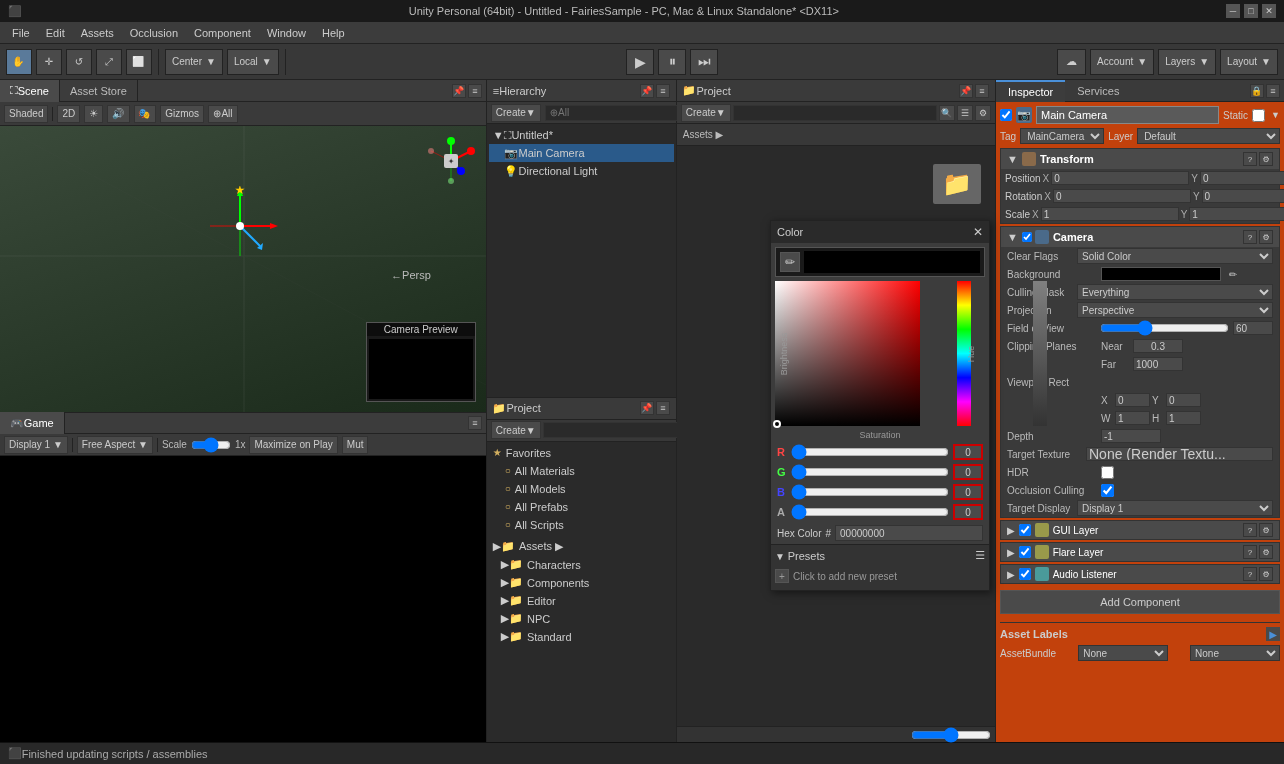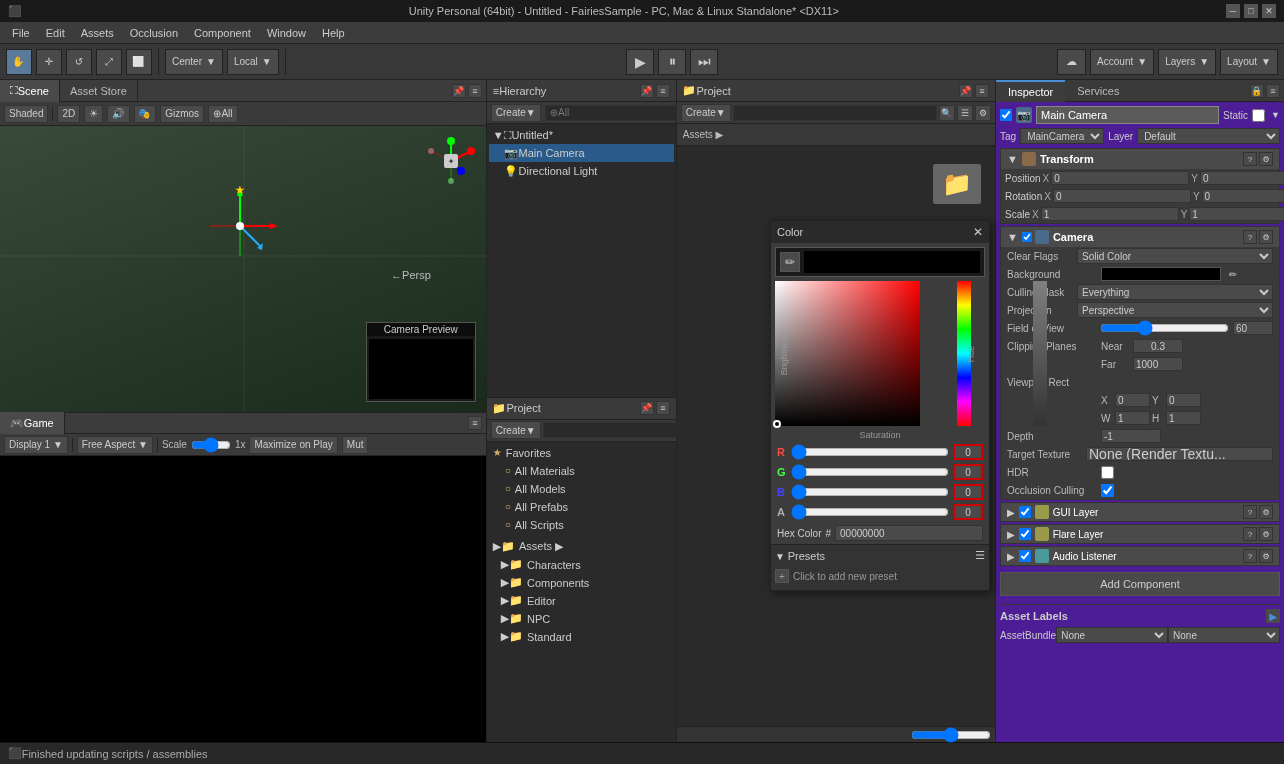--- a/index.html
+++ b/index.html
@@ -40,21 +40,21 @@
     #game-tabs { height: 22px; background: #3c3c3c; display: flex; align-items: center; border-top: 1px solid #222; border-bottom: 1px solid #222; }
     #game-toolbar { height: 24px; background: #3a3a3a; display: flex; align-items: center; padding: 0 4px; gap: 4px; border-bottom: 1px solid #222; }
     .hierarchy-item { height: 18px; display: flex; align-items: center; padding: 0 4px; cursor: pointer; font-size: 11px; }
     .hierarchy-item.selected { background: #2a5a8a; }
     .hierarchy-item .indent { width: 12px; }
     .assets-folder { height: 18px; display: flex; align-items: center; padding: 0 4px; cursor: pointer; font-size: 11px; color: #ccc; }
     .folder-icon { color: #d4b060; margin-right: 4px; }
     .star-icon { color: #d4b060; margin-right: 4px; font-size: 10px; }
 
     
-    #inspector-panel { width: 288px; display: flex; flex-direction: column; background: #4c1d95; }
+    #inspector-panel { width: 288px; display: flex; flex-direction: column; background: #c2410c; }
     #inspector-tabs { height: 22px; background: #3a3a3a; display: flex; align-items: center; border-bottom: 1px solid #222; }
     .inspector-tab { height: 22px; padding: 0 12px; display: flex; align-items: center; font-size: 11px; color: #bbb; cursor: pointer; }
     .inspector-tab.active { background: #3c3c3c; color: #fff; border-top: 2px solid #4a90d9; }
     #inspector-content { flex: 1; overflow-y: auto; padding: 4px; }
     .component-title { font-size: 11px; color: #fff; font-weight: bold; }
     
     .obj-header { display: flex; align-items: center; margin-bottom: 4px; gap: 4px; }
     .obj-name-input { background: #5a5a5a; border: 1px solid #888; color: #fff; font-size: 11px; height: 18px; padding: 0 4px; flex: 1; }
     .static-label { font-size: 10px; color: #ccc; }
     .static-check { margin-right: 2px; }
@@ -607,20 +607,26 @@
         <div class="prop-row">
           <span class="prop-label">HDR</span>
           <input type="checkbox" style="">
         </div>
 
         <div class="prop-row">
           <span class="prop-label">Occlusion Culling</span>
           <input type="checkbox" checked="" style="">
         </div>
 
+        <div class="prop-row">
+          <span class="prop-label">Target Display</span>
+          <select class="prop-dropdown">
+            <option>Display 1</option>
+          </select>
+        </div>
       </div>
 
       
       <div class="component-bar">
         <span style="font-size:10px;color:#ccc;">▶</span>
         <input type="checkbox" checked="" class="component-checkbox" style="">
         <div style="width:14px;height:14px;background:#9a9a4a;border-radius:2px;"></div>
         <span style="font-size:10px;color:#fff;">GUI Layer</span>
         <div style="margin-left:auto;display:flex;gap:2px;">
           <button style="width:14px;height:14px;background:#4a4a4a;border:1px solid #333;color:#ccc;font-size:8px;cursor:pointer;">?</button>
@@ -656,21 +662,21 @@
       <button class="add-component-btn">
         <span>Add Component</span>
       </button>
 
       
       <div style="margin-top:8px;border-top:1px solid #333;padding-top:4px;">
         <div style="display:flex;align-items:center;justify-content:space-between;margin-bottom:4px;">
           <span style="font-size:11px;font-weight:bold;color:#ccc;">Asset Labels</span>
           <button style="width:14px;height:14px;background:#4a4a4a;border:none;color:#4a90d9;font-size:10px;cursor:pointer;">▶</button>
         </div>
-        <div style="display:flex;align-items:center;gap:0;font-size:10px;">
+        <div style="display:flex;align-items:center;gap:22px;font-size:10px;">
           <span>AssetBundle</span>
           <select style="flex:1;background:#4a4a4a;border:1px solid #333;color:#ccc;font-size:10px;height:16px;">
             <option>None</option>
           </select>
           <select style="flex:1;background:#4a4a4a;border:1px solid #333;color:#ccc;font-size:10px;height:16px;">
             <option>None</option>
           </select>
         </div>
       </div>
     </div>

